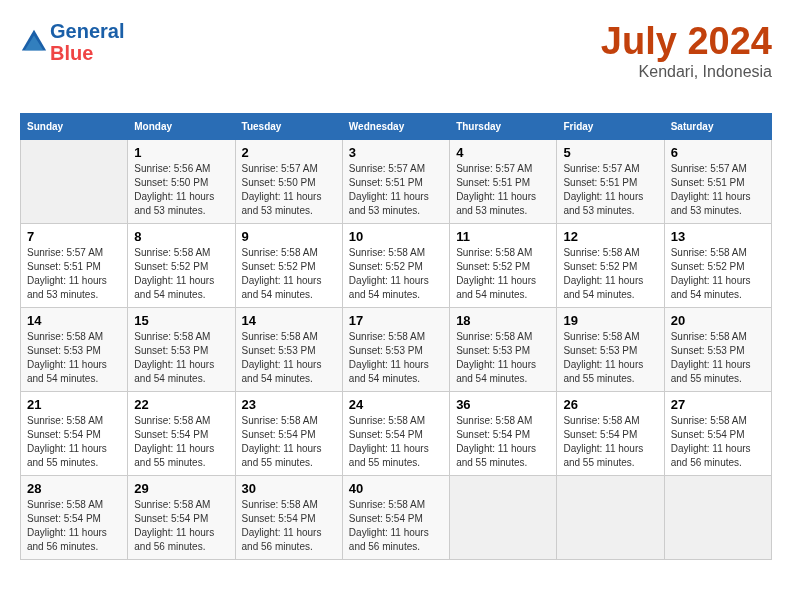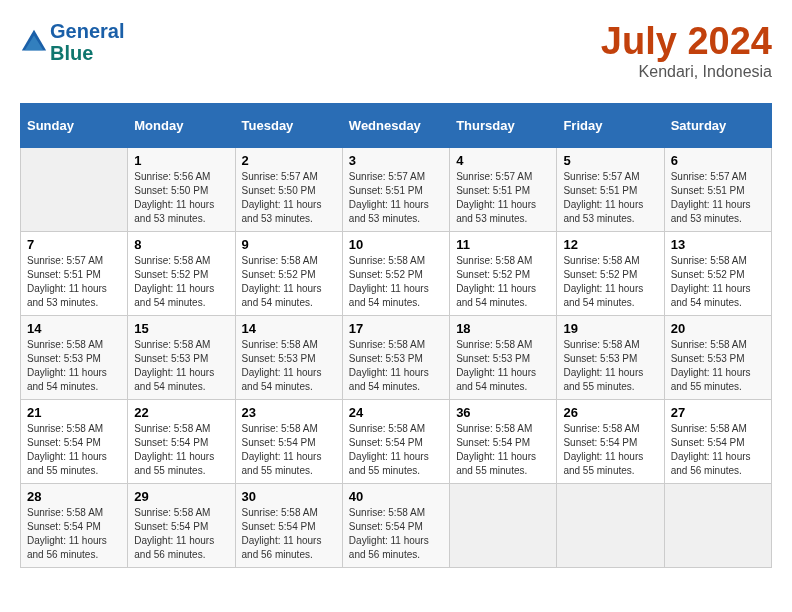--- a/index.html
+++ b/index.html
@@ -7,21 +7,21 @@
       font-family: Arial, sans-serif;
       background: #fff;
       width: 792px;
       min-height: 612px;
       padding: 20px;
     }
     .header {
       display: flex;
       align-items: flex-start;
       justify-content: space-between;
-      margin-bottom: 22px;
+      margin-bottom: 32px;
     }
     .logo {
       display: flex;
       align-items: center;
     }
     .logo-icon {
       width: 28px;
       height: 28px;
       margin-right: 2px;
     }
@@ -39,23 +39,23 @@
       font-weight: normal;
     }
     table {
       width: 100%;
       border-collapse: collapse;
       font-size: 11px;
     }
     thead tr th {
       background-color: #2a6db5;
       color: #fff;
-      padding: 14px 6px;
+      padding: 7px 6px;
       text-align: left;
-      font-size: 13px;
+      font-size: 10px;
       font-weight: bold;
       border: 1px solid #2a6db5;
     }
     tbody tr td {
       border: 1px solid #ccc;
       padding: 5px 6px;
       vertical-align: top;
       width: calc(100% / 7);
       min-height: 80px;
     }
@@ -84,21 +84,21 @@
 <body>
 
 <div class="header">
   <div class="logo">
     <svg class="logo-icon" viewBox="0 0 30 30" xmlns="http://www.w3.org/2000/svg">
       <polygon points="15,2 28,24 2,24" fill="#1a5fa8"></polygon>
       <polygon points="15,8 25,24 5,24" fill="#4a9fd4" opacity="0.5"></polygon>
     </svg>
     <div>
       <div style="font-size:20px;font-weight:bold;color:#1a5fa8;line-height:1.1;">General</div>
-      <div style="font-size:20px;font-weight:bold;color:#0f766e;line-height:1.1;">Blue</div>
+      <div style="font-size:20px;font-weight:bold;color:#ef4444;line-height:1.1;">Blue</div>
     </div>
   </div>
   <div class="title-block">
     <h1>July 2024</h1>
     <h2>Kendari, Indonesia</h2>
   </div>
 </div>
 
 <table>
   <thead>

